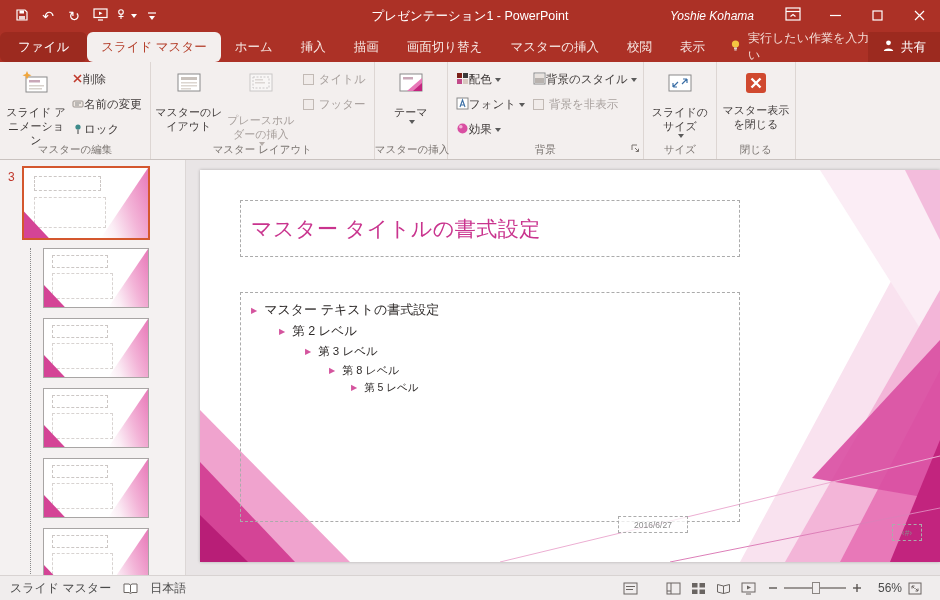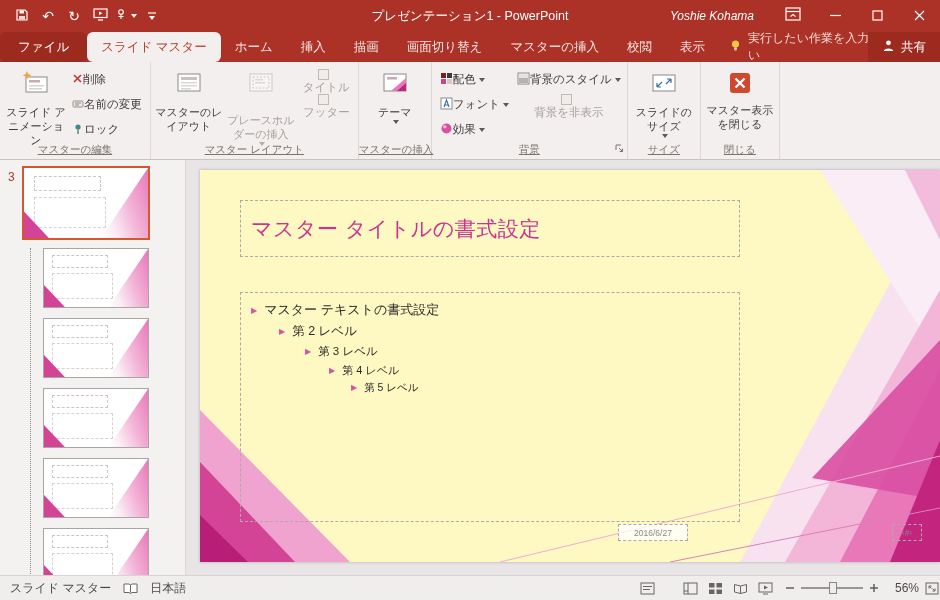--- a/index.html
+++ b/index.html
@@ -26,28 +26,28 @@
   .tabrow{ position:relative; height:30px; background:var(--titlebar); display:flex; align-items:stretch; }
   .tab{ padding:0 14px; line-height:30px; font-size:12.5px; color:#F7E9E5; white-space:nowrap;border-radius:6px; }
   .tab.file{ background:var(--titlebar-dark); color:#fff; padding:0 18px; }
   .tab.active{ background:var(--ribbon-bg); color:#B5402C; }
   .tellme{ display:flex; align-items:center; gap:6px; margin-left:10px; font-size:12px; color:#F3DCD6; }
   .share{ position:absolute; right:0; top:0; height:30px; display:flex; align-items:center; gap:6px; padding:0 14px; background:var(--titlebar-dark); color:#fff; font-size:12.5px; }
 
   
   .ribbon{ height:98px; background:var(--ribbon-bg); border-bottom:1px solid #C9C2BF; display:flex; align-items:stretch; }
   .rgroup{ position:relative; border-right:1px solid #DDD6D3; padding:3px 4px 16px 4px; display:flex; align-items:flex-start; }
-  .glabel{ position:absolute; bottom:2px; left:0; right:0; text-align:center; font-size:10.5px; color:#7A7470; white-space:nowrap;text-decoration:underline; }
+  .glabel{ position:absolute; bottom:2px; left:0; right:0; text-align:center; font-size:10.5px; color:#7A7470; white-space:nowrap; }
   .bigbtn{ width:64px; height:78px; display:flex; flex-direction:column; align-items:center; padding-top:5px; border-radius:2px; }
   .bigbtn .blabel{ font-size:11px; line-height:1.25; text-align:center; color:#3F3A39; margin-top:4px; }
   .bigbtn.disabled .blabel{ color:#A8A09D;margin-top:12px; }
   .bigbtn.disabled svg{ opacity:.45; }
   .smallcol{ display:flex; flex-direction:column; justify-content:flex-start; gap:4px; padding-top:4px; }
   .smallbtn{ display:flex; align-items:center; font-size:11.5px; color:#3F3A39; height:21px; padding:0 4px; white-space:nowrap; }
-  .checkrow{ display:flex; align-items:center; font-size:11.5px; color:#3F3A39; height:21px; padding:0 4px; white-space:nowrap;flex-direction:column; }
+  .checkrow{ display:flex; align-items:center; font-size:11.5px; color:#3F3A39; height:21px; padding:0 4px; white-space:nowrap; }
   .checkrow.disabled, .smallbtn.disabled{ color:#A8A09D; }
   .cb{ width:11px; height:11px; border:1px solid #9A938F; background:#fff; display:inline-block; margin-right:5px; flex:0 0 auto; }
   .disabled .cb{ border-color:#C2BAB5; background:#F1ECEA; }
   .disabled .caret{ border-top-color:#B5ADA9; }
   .launcher{ position:absolute; right:3px; bottom:2px; }
 
   
   .workspace{ height:415px; display:flex; background:#E9E5E6; }
   .thumbpanel{ width:186px; background:#F4F1F1; position:relative; padding-top:6px; overflow:hidden; border-right:1px solid #DCD7D6; }
   .master-num{ position:absolute; left:8px; top:10px; font-size:12px; color:#C0362A; }
@@ -58,40 +58,40 @@
   .thumb.layout{ width:106px; height:60px; margin-bottom:10px; }
   .thumb::before{ content:""; position:absolute; top:0; right:0; bottom:0; width:38%;
      background:linear-gradient(250deg,#E878B8 0%,#F3B5D8 45%,#FBEDF5 78%,#fff 100%);
      clip-path:polygon(100% 0,0 100%,100% 100%); }
   .thumb::after{ content:""; position:absolute; left:0; bottom:0; width:20%; height:38%;
      background:#D44496; clip-path:polygon(0 0,0 100%,100% 100%); }
   .thumb .ph1{ position:absolute; left:8%; top:11%; width:54%; height:22%; border:1px dashed #CCC7C5; }
   .thumb .ph2{ position:absolute; left:8%; top:42%; width:58%; height:44%; border:1px dashed #D8D3D1; }
 
   .slidearea{ flex:1; padding:10px 0 13px 14px; overflow:hidden; }
-  .slide{ position:relative; width:740px; height:392px; background:#fef9c3; box-shadow:0 0 3px rgba(0,0,0,.25); }
+  .slide{ position:relative; width:740px; height:392px; background:#ffffff; box-shadow:0 0 3px rgba(0,0,0,.25); }
   .slide svg.design{ position:absolute; inset:0; }
   .ph-box{ position:absolute; border:1px dashed #ABABAB; }
   .title-box{ left:40px; top:30px; width:500px; height:57px; display:flex; align-items:center; padding-left:10px; }
   .title-box .ttl{ font-size:21px; color:var(--accent); letter-spacing:.5px; }
   .body-box{ left:40px; top:122px; width:500px; height:230px; padding:8px 10px; }
   .bullet-row{ display:flex; align-items:baseline; color:#2E2A29; }
   .b-arrow{ color:#D4549E; font-size:8px; margin-right:7px; transform:translateY(-1px); }
   .lvl1{ font-size:13px; height:22px; }
   .lvl2{ font-size:12.5px; height:21px; margin-left:28px; }
   .lvl3{ font-size:11.5px; height:19px; margin-left:54px; }
   .lvl4{ font-size:11px; height:18px; margin-left:78px; }
   .lvl5{ font-size:10.5px; height:18px; margin-left:100px; }
-  .date-box{ left:418px; top:354px; width:70px; height:17px; display:flex; align-items:center; justify-content:center; font-size:8.5px; color:#8A8A8A; background:rgba(255,255,255,.75); }
+  .date-box{ left:418px; top:346px; width:70px; height:17px; display:flex; align-items:center; justify-content:center; font-size:8.5px; color:#8A8A8A; background:rgba(255,255,255,.75); }
   .num-box{ left:692px; top:354px; width:30px; height:17px; display:flex; align-items:center; justify-content:center; font-size:8.5px; color:#8A8A8A; }
 
   
   .statusbar{ height:25px; background:#F0EDED; border-top:1px solid #D8D3D2; display:flex; align-items:center; font-size:12px; color:#4A4A4A; }
   .sb-left{ display:flex; align-items:center; gap:12px; padding-left:10px; }
-  .sb-right{ margin-left:auto; display:flex; align-items:center; gap:12px; padding-right:1px; }
+  .sb-right{ margin-left:auto; display:flex; align-items:center; gap:12px; padding-right:18px; }
   .viewbtns{ display:flex; align-items:center; gap:10px; margin-left:16px; }
   .zoomwrap{ display:flex; align-items:center; gap:6px; }
   .ztrack{ position:relative; width:62px; height:2px; background:#9A9593; }
   .zthumb{ position:absolute; top:-5px; left:45%; width:8px; height:12px; background:#F0EDED; border:1px solid #8A8582; }
   .zpct{ width:34px; text-align:right; }
   .sicon16 svg{ display:block; }
 </style>
 </head>
 <body>
 
@@ -411,21 +411,21 @@
         <div class="bullet-row lvl2">
           <span class="b-arrow">▶</span>
           <span>第 2 レベル</span>
         </div>
         <div class="bullet-row lvl3">
           <span class="b-arrow">▶</span>
           <span>第 3 レベル</span>
         </div>
         <div class="bullet-row lvl4">
           <span class="b-arrow">▶</span>
-          <span>第 4 レベル</span>
+          <span>第 8 レベル</span>
         </div>
         <div class="bullet-row lvl5">
           <span class="b-arrow">▶</span>
           <span>第 5 レベル</span>
         </div>
       </div>
 
       <div class="ph-box date-box">
         <span>2016/6/27</span>
       </div>

